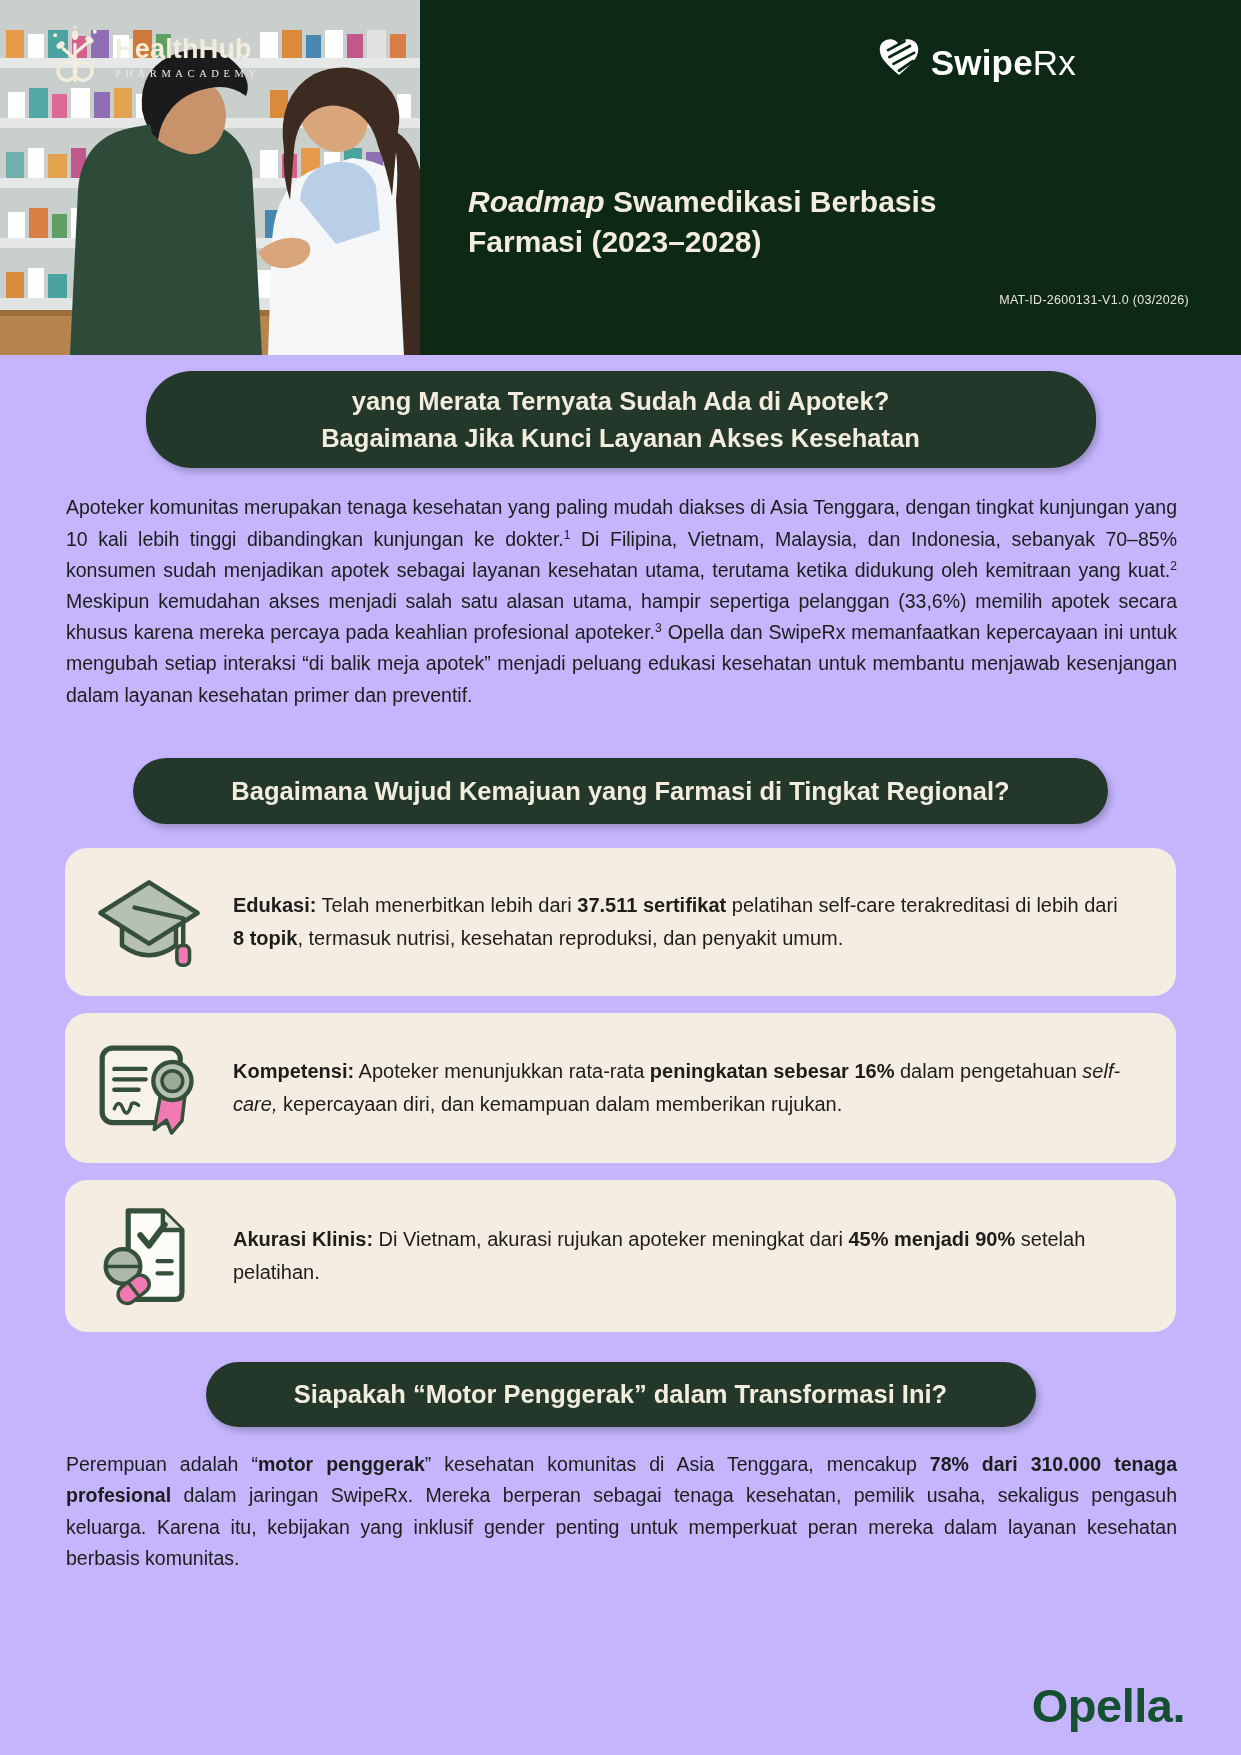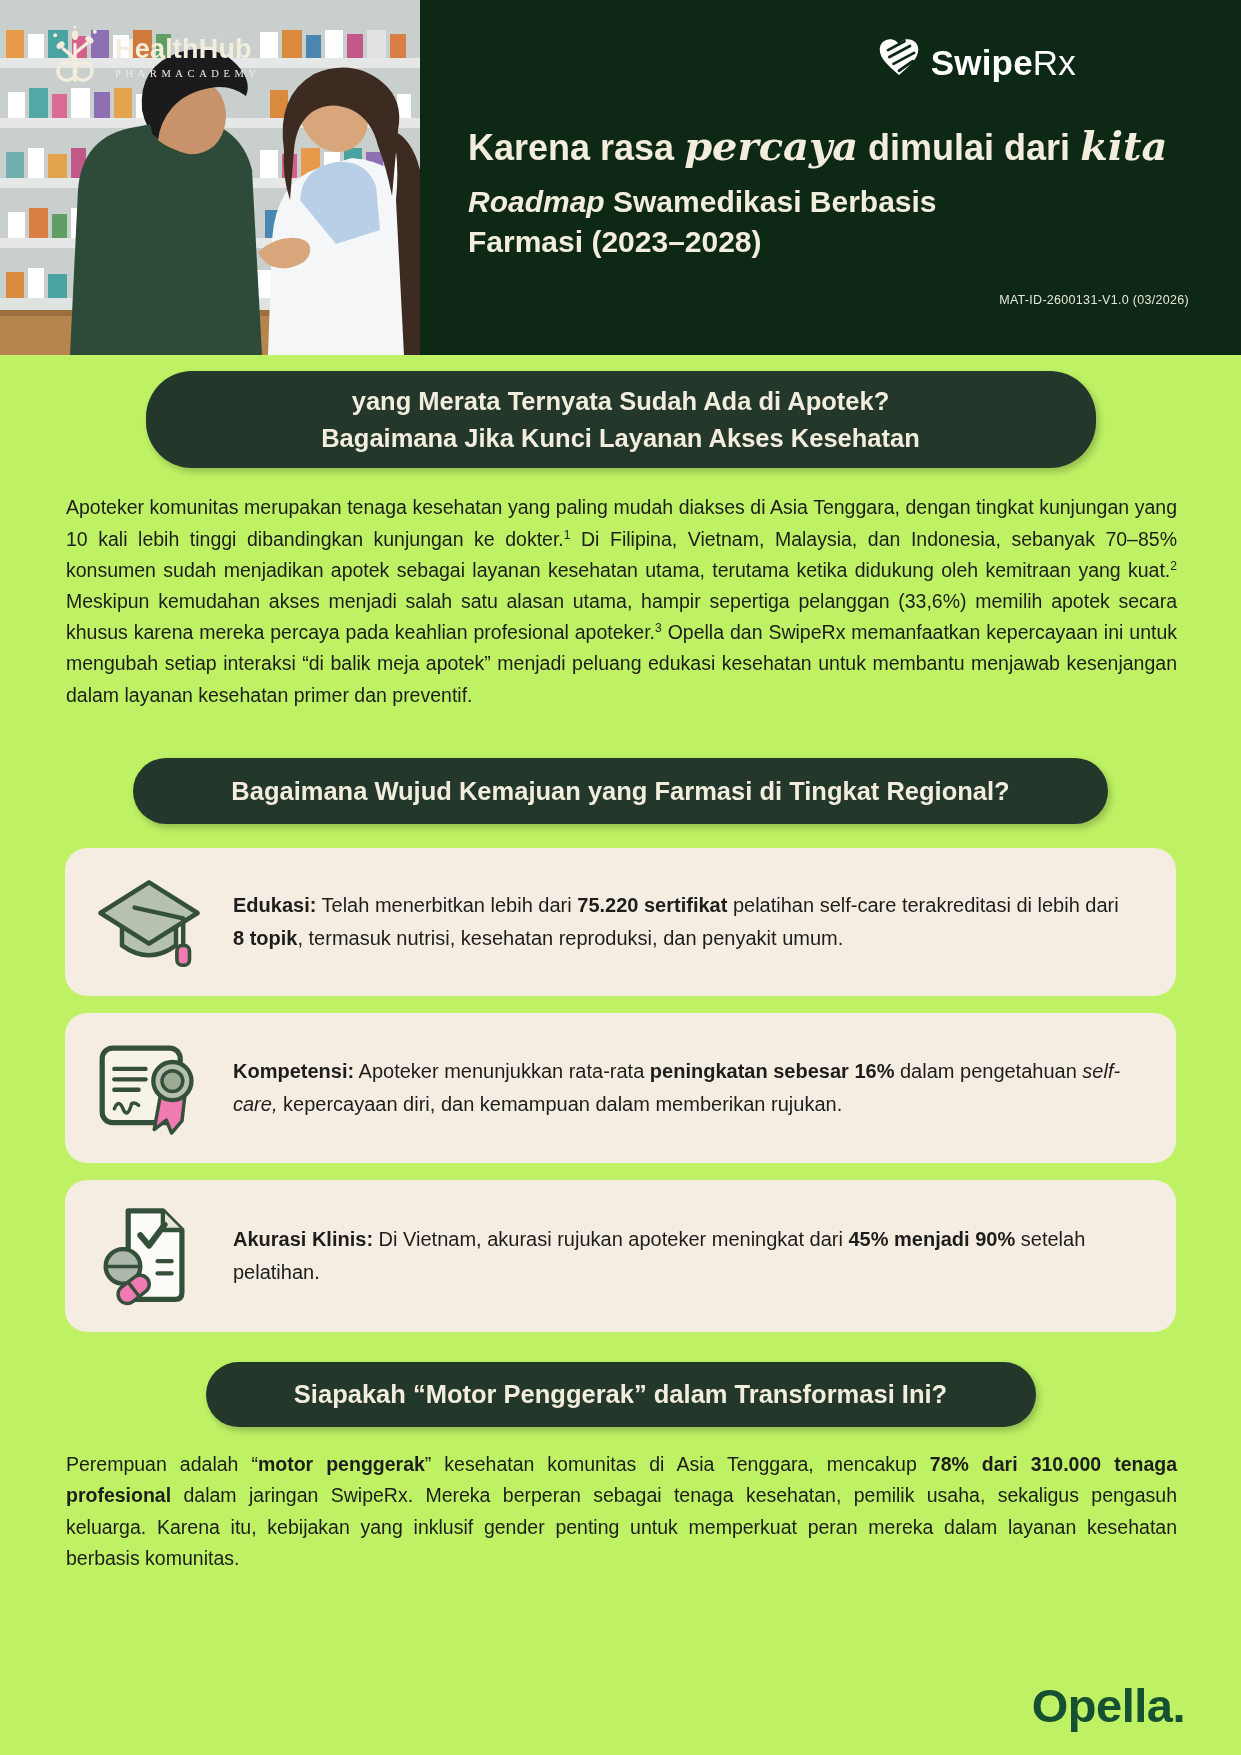--- a/index.html
+++ b/index.html
@@ -1,17 +1,17 @@
 <!DOCTYPE html>
 <html><head>
 <meta charset="utf-8">
 <style>
   * { margin:0; padding:0; box-sizing:border-box; }
   body { background:#ffffff; font-family:"Liberation Sans", sans-serif; }
-  .page { position:relative; width:1241px; height:1755px; background:#bef264; overflow:hidden; margin:0 auto; }
+  .page { position:relative; width:1241px; height:1755px; background:#c4b5fd; overflow:hidden; margin:0 auto; }
 
   
   .hero { position:absolute; top:0; left:0; width:1241px; height:355px; background:#0d2814; }
   .hero-photo { position:absolute; top:0; left:0; width:420px; height:355px; }
   .hh-logo { position:absolute; left:48px; top:26px; display:flex; align-items:center; gap:13px; color:#f3edde; }
   .hh-text .hh-name { font-size:27px; font-weight:700; letter-spacing:0.2px; }
   .hh-text .hh-sub { font-size:10.5px; letter-spacing:4.6px; margin-top:3px; font-weight:400;font-family:Liberation Serif, serif; }
   .swx-logo { position:absolute; right:165px; top:30px; display:flex; align-items:center; gap:9px; color:#ffffff; }
   .swx-name { font-size:35px; letter-spacing:0.2px;margin-top:13px; }
   .swx-name .swx-b { font-weight:700; }
@@ -191,21 +191,20 @@
           <path d="M9 16 L24 8"></path>
           <path d="M12 21 L27 13"></path>
           <path d="M16 26 L26 19"></path>
         </g>
       </svg>
       <div class="swx-name">
         <span class="swx-b">Swipe</span><span class="swx-l">Rx</span>
       </div>
     </div>
 
-    <div class="headline"><span>Karena rasa </span><span class="script">percaya</span><span> dimulai dari </span><span class="script">kita</span></div>
     <div class="subtitle"><span class="i">Roadmap</span><span> Swamedikasi Berbasis Farmasi (2023–2028)</span></div>
     <div class="mat-id">MAT-ID-2600131-V1.0 (03/2026)</div>
   </div>
 
   <div style="height:355px;"></div>
 
   <div class="pill pill-1">
       <div>yang Merata Ternyata Sudah Ada di Apotek?</div>
       <div>Bagaimana Jika Kunci Layanan Akses Kesehatan</div>
     </div>
@@ -217,21 +216,21 @@
 
   <div class="card card-first">
     <div class="card-icon">
       <svg width="108" height="108" viewBox="0 0 120 120" aria-hidden="true">
         <path d="M30 56 L30 86 Q60 108 90 86 L90 56 Z" fill="#b7c1b1" stroke="#35503a" stroke-width="5" stroke-linejoin="round"></path>
         <polygon points="60,16 114,50 60,84 6,50" fill="#b7c1b1" stroke="#35503a" stroke-width="5" stroke-linejoin="round"></polygon>
         <polyline points="44,44 98,56 98,88" fill="none" stroke="#35503a" stroke-width="5" stroke-linecap="round" stroke-linejoin="round"></polyline>
         <rect x="91" y="86" width="14" height="22" rx="6" fill="#f07ab1" stroke="#35503a" stroke-width="4"></rect>
       </svg>
     </div>
-    <div class="card-text"><span class="b">Edukasi:</span><span> Telah menerbitkan lebih dari </span><span class="b">75.220 sertifikat</span><span> pelatihan self-care terakreditasi di lebih dari </span><span class="b">8 topik</span><span>, termasuk nutrisi, kesehatan reproduksi, dan penyakit umum.</span></div>
+    <div class="card-text"><span class="b">Edukasi:</span><span> Telah menerbitkan lebih dari </span><span class="b">37.511 sertifikat</span><span> pelatihan self-care terakreditasi di lebih dari </span><span class="b">8 topik</span><span>, termasuk nutrisi, kesehatan reproduksi, dan penyakit umum.</span></div>
   </div>
 
   <div class="card">
     <div class="card-icon">
       <svg width="104" height="110" viewBox="0 0 120 120" aria-hidden="true">
         <rect x="6" y="14" width="90" height="86" rx="12" fill="#f7f3e8" stroke="#35503a" stroke-width="6"></rect>
         <g stroke="#35503a" stroke-width="5" stroke-linecap="round">
           <path d="M20 38 H56"></path>
           <path d="M20 50 H56"></path>
           <path d="M20 62 H48"></path>

